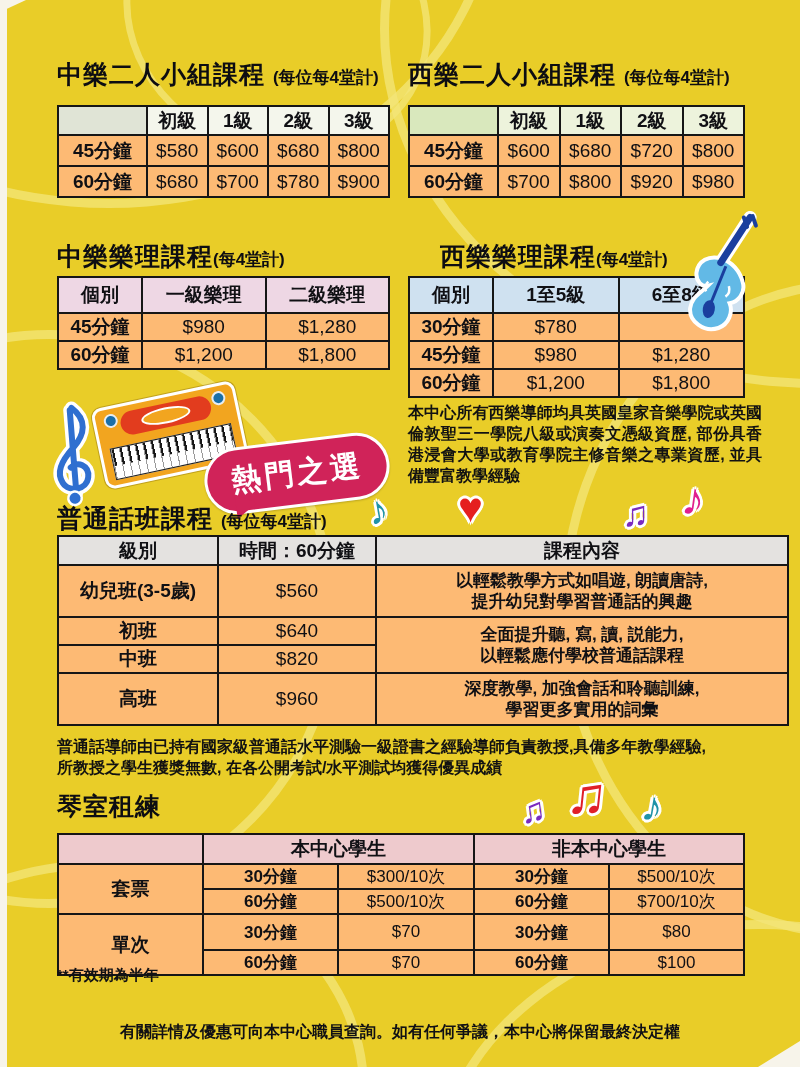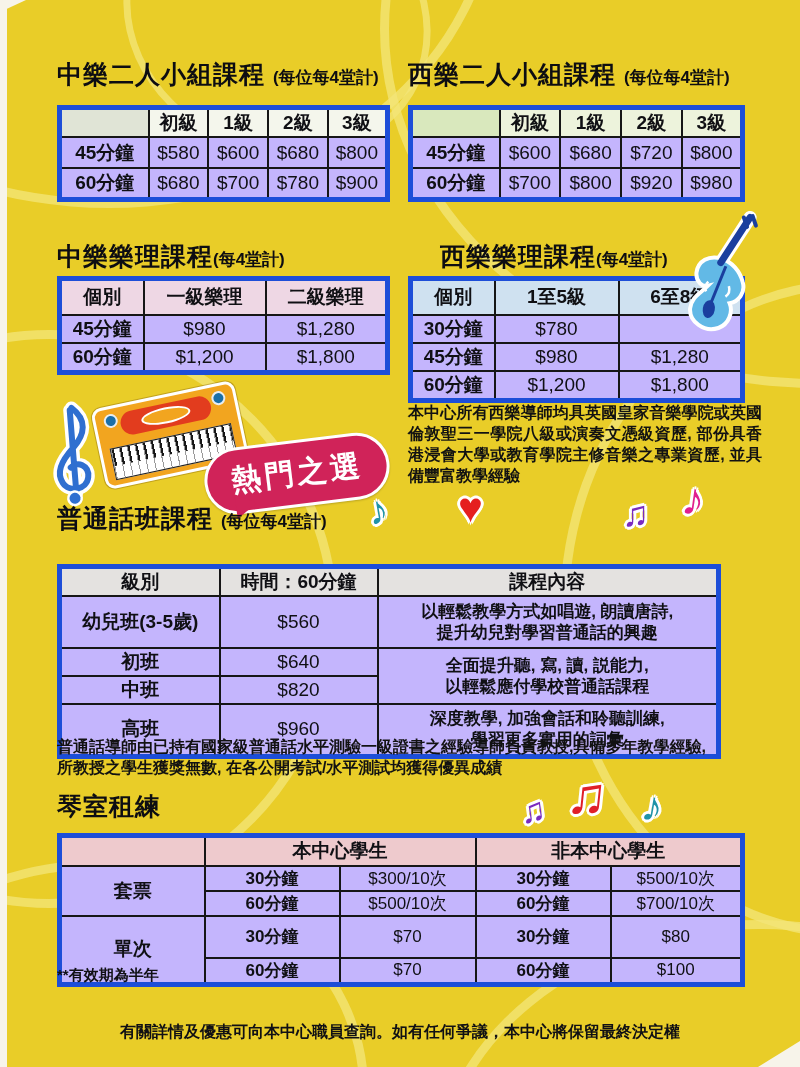--- a/index.html
+++ b/index.html
@@ -20,21 +20,21 @@
   .sw7 { left:120px; top:-120px; width:300px; height:260px; transform:rotate(25deg); border-width:7px;}
   
   .edge-left { position:absolute; left:0; top:0; width:7px; height:100%; background:#f7f4ea; z-index:3; }
   .corner-tl { position:absolute; left:0; top:0; width:26px; height:12px; background:#f7f4ea; clip-path:polygon(0 0,100% 0,0 100%); z-index:3; }
   .corner-br { position:absolute; right:0; bottom:0; width:42px; height:26px; background:#f7f4ea; clip-path:polygon(100% 0,100% 100%,0 100%); z-index:3; }
 
   .abs { position:absolute; z-index:2; }
   .sec-title { font-size:25px; font-weight:bold; color:#0d0d12; white-space:nowrap; letter-spacing:1px; }
   .sec-title .suffix { font-size:17px; letter-spacing:0; }
 
-  table { border-collapse:collapse; table-layout:fixed; background:#c4b5fd; border:5px solid #1d4ed8; z-index:2; position:absolute; }
+  table { border-collapse:collapse; table-layout:fixed; background:#fdba74; border:1px solid #1d4ed8; z-index:2; position:absolute; }
   td { border:2px solid #161616; text-align:center; vertical-align:middle; padding:0 2px; overflow:hidden; }
   .lbl { font-weight:bold; font-size:19px; }
   .prc { font-weight:normal; font-size:19px; }
   .sm  { font-size:17px; }
   .pre { white-space:pre-line; line-height:1.25; }
 
   
   .t1 .h0 { background:#e0e4d6; }
   .t1 .h  { background:#f4f6ec; }
   .t2 .h0 { background:#d9e8bd; }
@@ -268,21 +268,21 @@
 
 <span class="sticker" style="left:368px; top:490px; font-size:40px; color:#1f93a8; transform:rotate(-10deg);">♪</span>
 <span class="sticker" style="left:458px; top:487px; font-size:42px; color:#e51f1f;">♥</span>
 <span class="sticker" style="left:622px; top:496px; font-size:36px; color:#7a2bbf;">♫</span>
 <span class="sticker" style="left:682px; top:476px; font-size:46px; color:#e01f8f; transform:rotate(8deg);">♪</span>
 
 <div class="abs sec-title" style="left:57px; top:502px;">
   <span>普通話班課程</span>
   <span class="suffix">(每位每4堂計)</span>
 </div>
-<table class="t5" style="left:57px; top:564px; width:664px;">
+<table class="t5" style="left:57px; top:535px; width:732px;">
   <colgroup>
       <col style="width:160px">
       <col style="width:158px">
       <col>
     </colgroup>
   <tbody>
       <tr style="height:29px">
     <td class="h lbl">級別</td>
     <td class="h lbl">時間：60分鐘</td>
     <td class="h lbl">課程內容</td>
@@ -341,21 +341,21 @@
     <td class="prc sm">$300/10次</td>
     <td class="lbl sm">30分鐘</td>
     <td class="prc sm">$500/10次</td>
   </tr>
   <tr style="height:25px">
     <td class="lbl sm">60分鐘</td>
     <td class="prc sm">$500/10次</td>
     <td class="lbl sm">60分鐘</td>
     <td class="prc sm">$700/10次</td>
   </tr>
-  <tr style="height:42px">
+  <tr style="height:36px">
     <td class="lbl" rowspan="2">單次</td>
     <td class="lbl sm">30分鐘</td>
     <td class="prc sm">$70</td>
     <td class="lbl sm">30分鐘</td>
     <td class="prc sm">$80</td>
   </tr>
   <tr style="height:25px">
     <td class="lbl sm">60分鐘</td>
     <td class="prc sm">$70</td>
     <td class="lbl sm">60分鐘</td>

